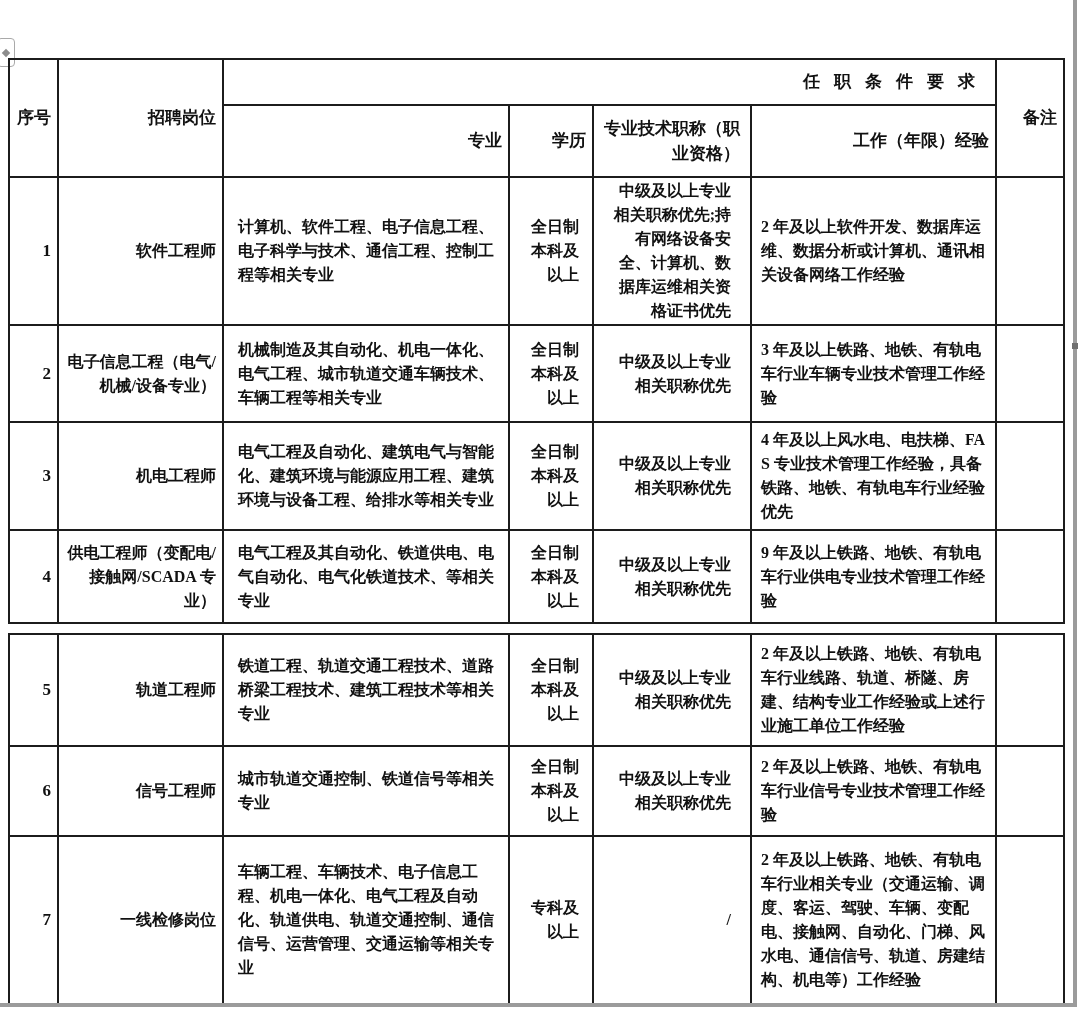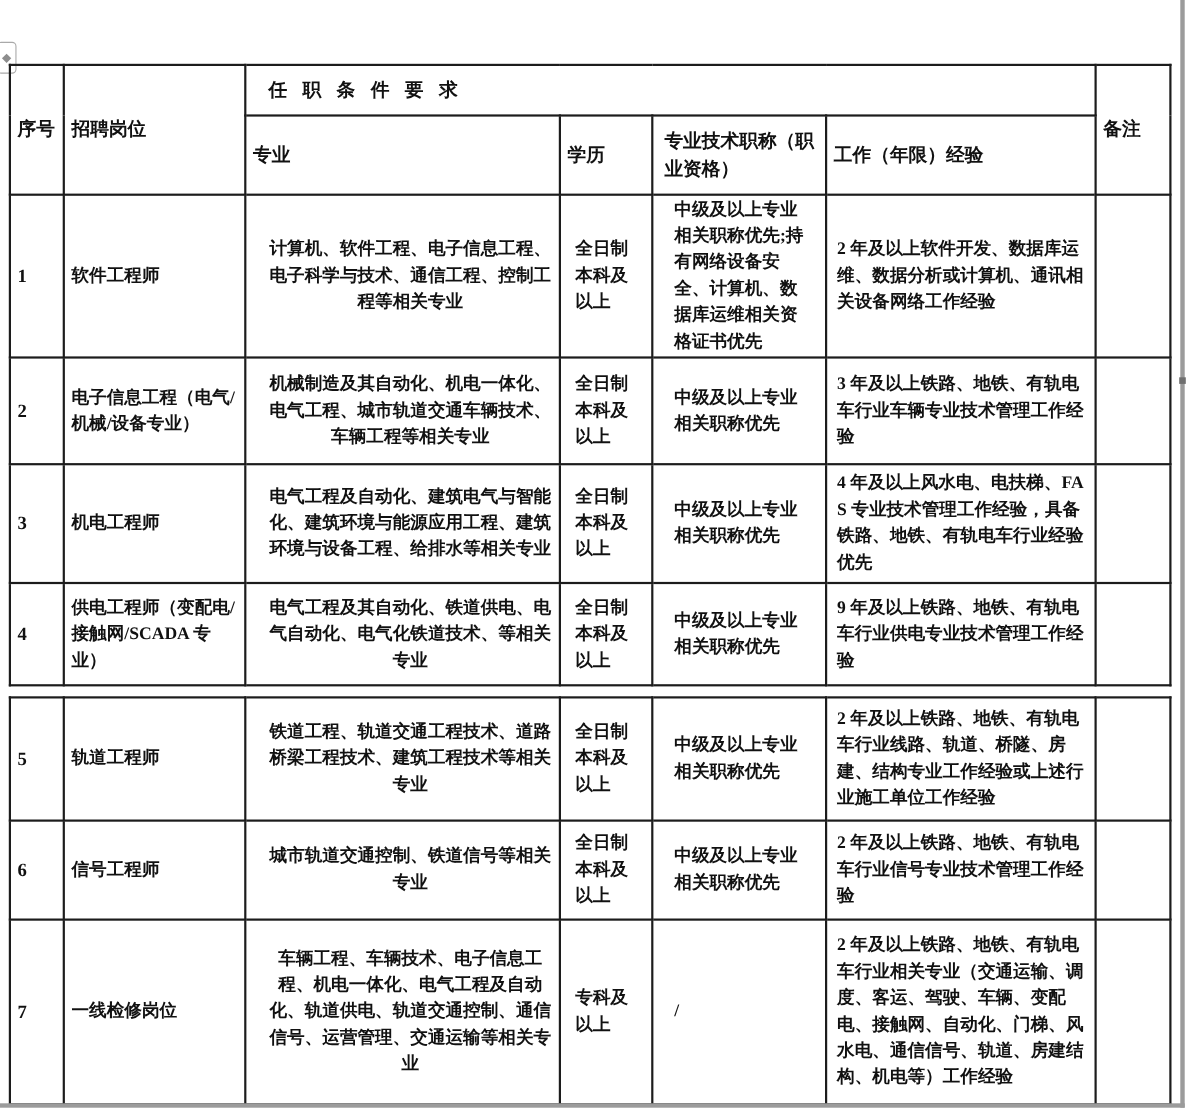--- a/index.html
+++ b/index.html
@@ -27,23 +27,23 @@
   
   table{border-collapse:collapse;table-layout:fixed;width:1055px;}
   .tbl{position:absolute;left:8px;}
   .tbl1{top:58px;}
   .tbl2{top:633px;}
   td{
     border:2px solid #1c1c1c;font-weight:bold;font-size:16px;
     vertical-align:middle;line-height:1.5;padding:2px 6px;
     word-break:break-all;
   }
-  td.center{text-align:left;}
+  td.center{text-align:right;}
   td.left{text-align:left;padding:2px 9px;}
-  td.major{padding:2px 0 2px 14px;text-align:center;}
+  td.major{padding:2px 0 2px 14px;}
   td.edu{padding:2px 13px;}
   td.ttl{padding:0 19px;}
   td.exp{padding:2px 9px;font-family:Liberation Serif, serif;}
   .h1 td{height:40px;font-size:17px;}
   .h2 td{height:66px;font-size:17px;}
   .group-head{letter-spacing:14px;text-indent:14px;}
   .serial{font-size:17px;}
   .r1{height:148px;} .r2{height:97px;} .r3{height:108px;} .r4{height:93px;}
   .r5{height:112px;} .r6{height:90px;} .r7{height:168px;}
 </style>

